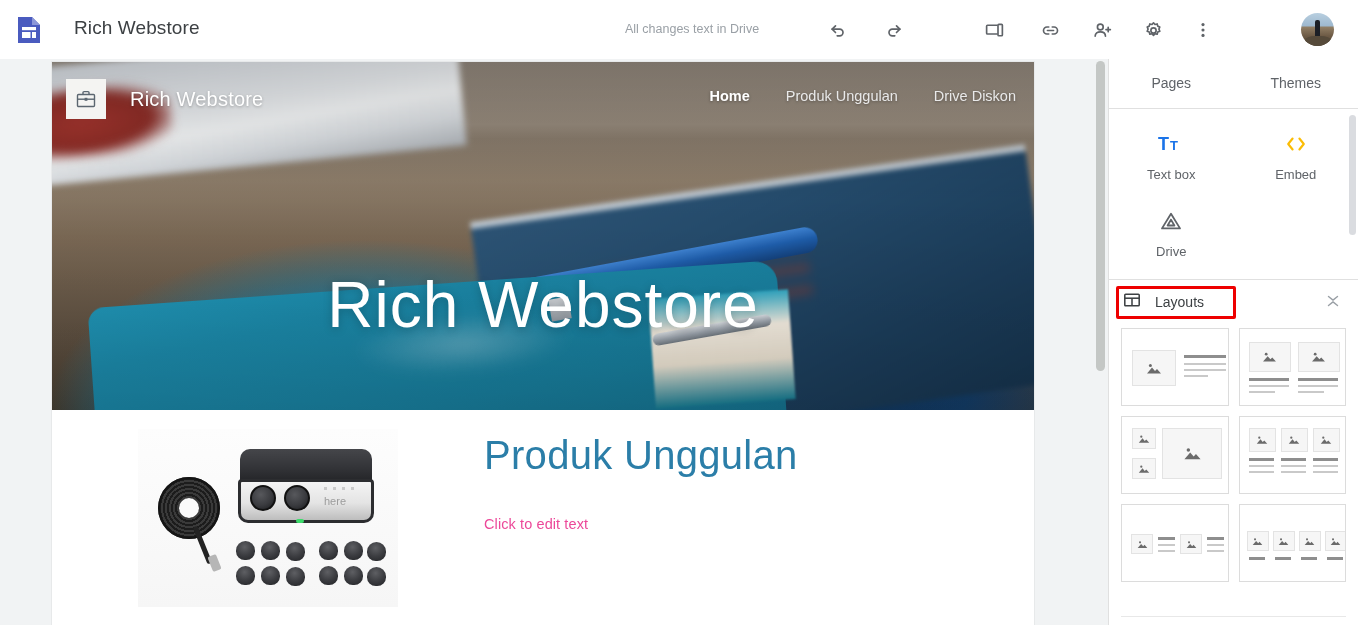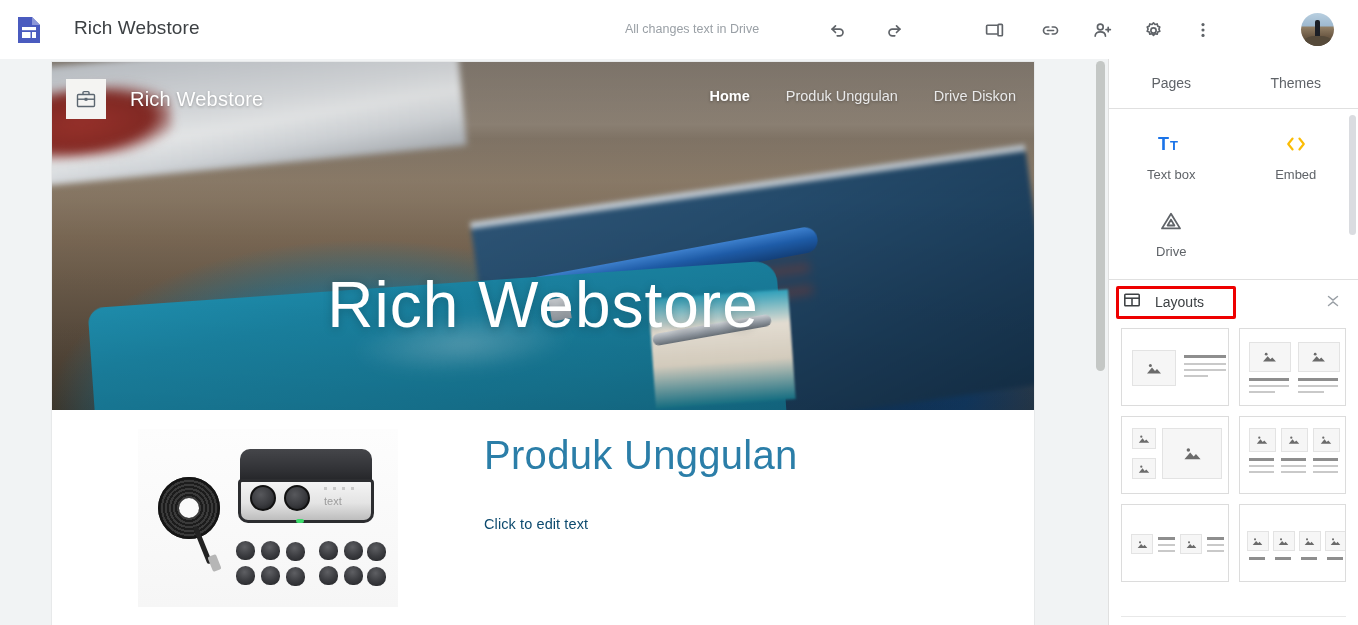--- a/index.html
+++ b/index.html
@@ -332,21 +332,21 @@
 
   .prod-text {
     flex: 1; padding-top: 22px;
   }
   .prod-heading {
     font-size: 40px; font-weight: 300; color: #2b7ea8;
     letter-spacing: .3px; line-height: 1.15;
   }
   .prod-placeholder {
     margin-top: 38px;
-    font-size: 14.5px; color: #0c4a6e; letter-spacing: .1px;
+    font-size: 14.5px; color: #ec4899; letter-spacing: .1px;
     cursor: text;
   }
 
   
   .panel {
     position: absolute; top: 59px; right: 0;
     width: 250px; height: 566px;
     background: #ffffff;
     border-left: 1px solid #e0e0e0;
     z-index: 30;
@@ -552,21 +552,21 @@
     </div>
 
     <div class="content-row">
       <div class="prod-img-wrap">
         <div class="prod-img">
           <div class="pc-case-lid"></div>
           <div class="pc-case-body"></div>
           <div class="pc-bud l"></div>
           <div class="pc-bud r"></div>
           <div class="pc-dots"></div>
-          <div class="pc-brand">text</div>
+          <div class="pc-brand">here</div>
           <div class="pc-led"></div>
           <div class="pc-cable"></div>
           <div class="pc-cable-core"></div>
           <div class="pc-cable-tail"></div>
           <div class="pc-cable-plug"></div>
           <div class="pc-tips">
             <div class="pc-tip" style="left:0px;  top:0px;"></div>
             <div class="pc-tip" style="left:25px; top:0px;"></div>
             <div class="pc-tip" style="left:50px; top:1px;"></div>
             <div class="pc-tip" style="left:83px; top:0px;"></div>

